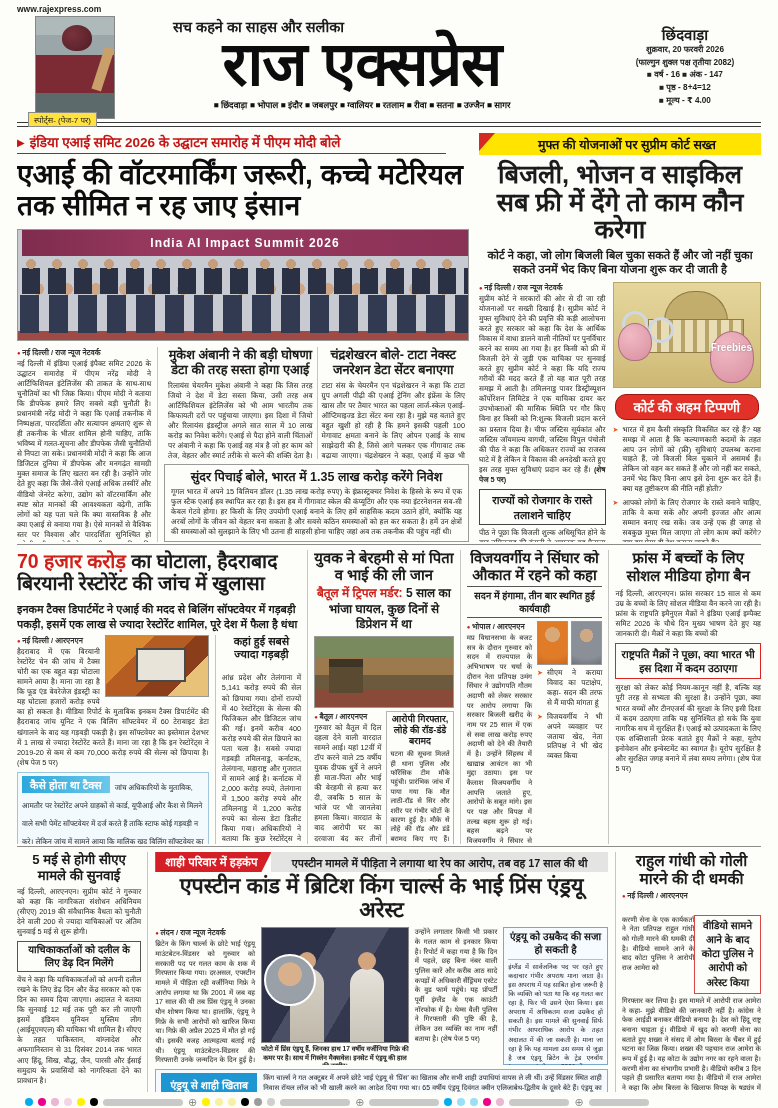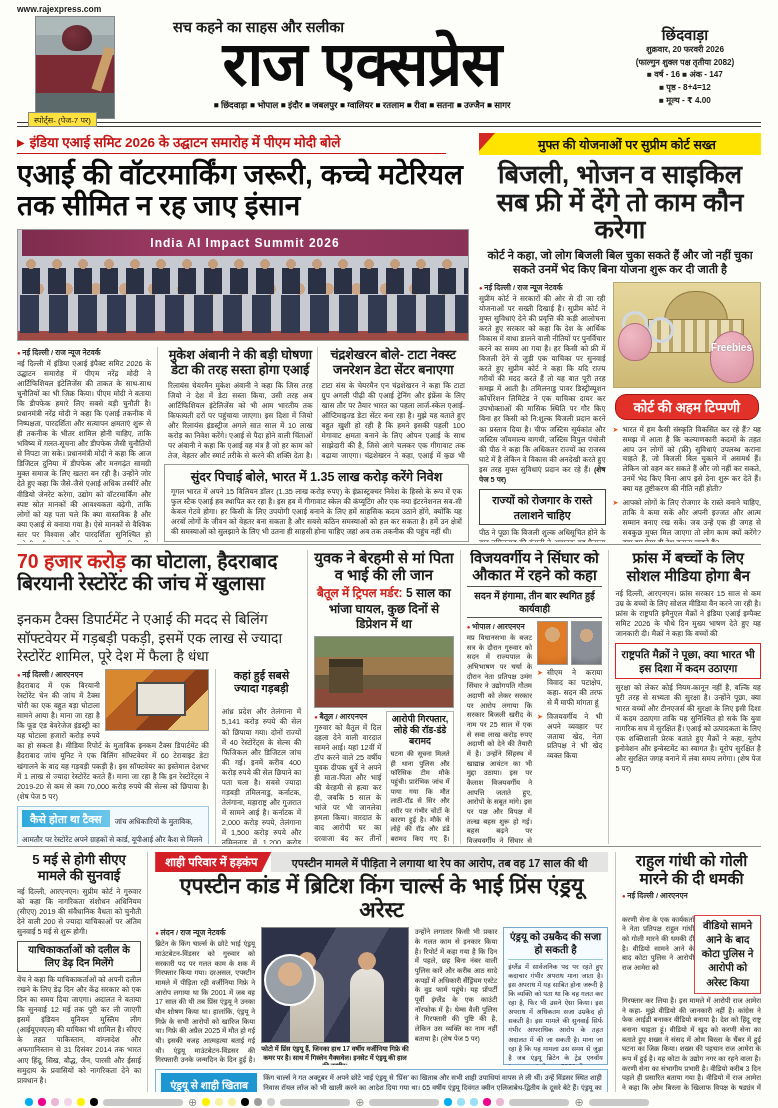--- a/index.html
+++ b/index.html
@@ -88,21 +88,21 @@
   
   .mid-band { height:300px; display:flex; border-top:1.5px solid #8c8c8c; padding-top:5px; overflow:hidden; margin-top:2px; }
   .mcol { padding:0 6px; overflow:hidden; }
   .mcol + .mcol { border-left:1px solid #c5c5c5; }
   .mcol-biryani { width:39%; padding-left:0; }
   .mcol-betul { width:20.5%; }
   .mcol-assembly { width:20%; }
   .mcol-france { width:20.5%; padding-right:0; }
   .b-head { font-size:19.5px; font-weight:800; line-height:1.14; }
   .red-txt { color:#d0201a; }
-  .b-deck { font-size:14px; font-weight:normal; line-height:1.3; margin:16px 0 4px; }
+  .b-deck { font-size:11px; font-weight:bold; line-height:1.3; margin:8px 0 4px; }
   .b-main { display:flex; gap:6px; }
   .b-textcol { width:69%; }
   .b-photo { float:right; width:104px; height:62px; margin:0 0 3px 5px; border:1px solid #999;
     background:linear-gradient(135deg,#d8882f 0 30%,#b55c22 30% 55%,#8a3f1a 55% 75%,#e9c27a 75%); position:relative; }
   .b-photo::after { content:""; position:absolute; left:30px; top:12px; width:46px; height:30px; background:#e8e4da; border:2px solid #4a4a4a; }
   .tax-box { clear:both; margin-top:4px; border:1px solid #9fc6dd; background:#f3fafe; padding:3px 4px; }
   .tax-title { float:left; background:linear-gradient(90deg,#2da9dc,#6cc7ea); color:#fff; font-weight:800; font-size:11px; padding:1px 8px; margin:0 5px 1px 0; }
   .where-box { width:31%; border-left:1px solid #c5c5c5; padding-left:6px; }
   .where-title { font-weight:800; font-size:11px; text-align:center; line-height:1.2; margin-bottom:12px; }
   .m-head { font-size:14.8px; font-weight:800; text-align:center; line-height:1.15; }

